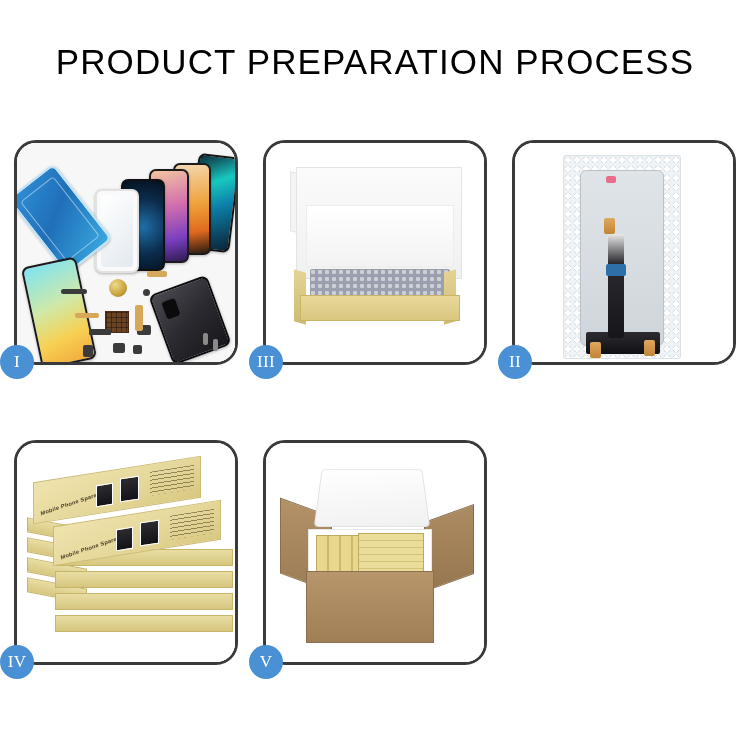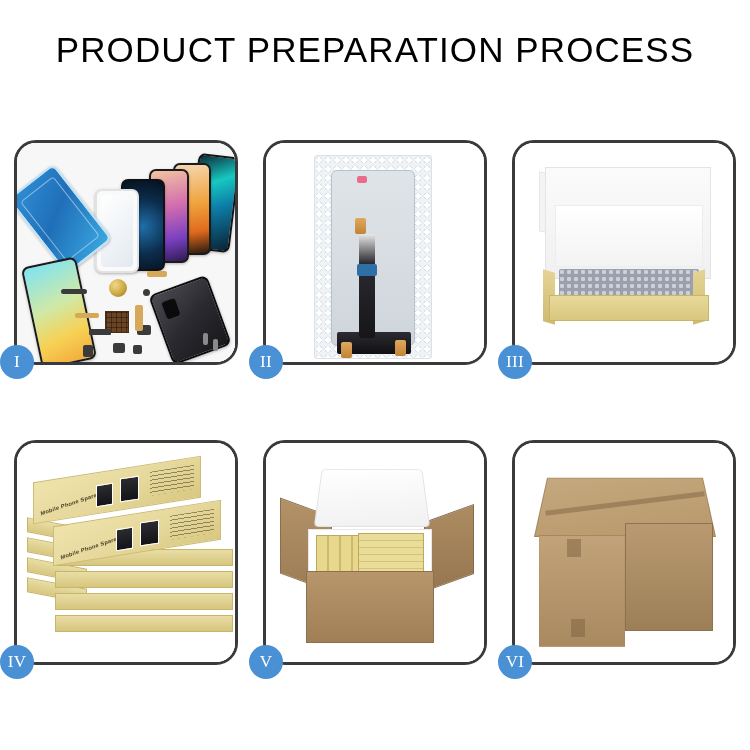--- a/index.html
+++ b/index.html
@@ -13,21 +13,21 @@
   }
 
   #page {
     position: relative;
     width: 750px;
     height: 750px;
     background: #ffffff;
   }
 
   
-  .header { padding-top: 30px; text-align: center; }
+  .header { padding-top: 42px; text-align: center; }
 
   .title {
     font-family: "Liberation Sans", sans-serif;
     font-size: 35px;
     font-weight: 400;
     letter-spacing: 1.1px;
     color: #000000;
     line-height: 40px;
     white-space: nowrap;
   }
@@ -417,55 +417,55 @@
           <div class="flex-cable" style="left:58px;top:170px;width:24px;height:5px;"></div>
           <div class="part" style="left:186px;top:190px;width:5px;height:12px;border-radius:2px;background:#8a8a8a;"></div>
           <div class="part" style="left:196px;top:196px;width:5px;height:12px;border-radius:2px;background:#8a8a8a;"></div>
         </div>
       </div>
       <div class="badge">I</div>
     </div>
 
     <div class="panel">
       <div class="panel-inner">
+        <div class="p3-bg"></div>
+        <div class="stage">
+          <div class="box3-lid-flapL"></div>
+          <div class="box3-lid-flapR"></div>
+          <div class="box3-lid"></div>
+          <div class="foam3"></div>
+          <div class="bubble3"></div>
+          <div class="tray3-sideL"></div>
+          <div class="tray3-sideR"></div>
+          <div class="tray3-front"></div>
+        </div>
+      </div>
+      <div class="badge">III</div>
+    </div>
+
+    <div class="panel">
+      <div class="panel-inner">
         <div class="p2-bg"></div>
         <div class="stage">
           <div class="bubble-bag">
             <div class="screen-under"></div>
             <div class="ic-bar"></div>
             <div class="flex-strip"></div>
             <div class="pink-dot"></div>
             <div class="tape-tab" style="left:40px;top:62px;"></div>
             <div class="tape-tab" style="left:26px;top:186px;"></div>
             <div class="tape-tab" style="left:80px;top:184px;"></div>
           </div>
         </div>
       </div>
       <div class="badge">II</div>
     </div>
 
     <div class="panel">
       <div class="panel-inner">
-        <div class="p3-bg"></div>
-        <div class="stage">
-          <div class="box3-lid-flapL"></div>
-          <div class="box3-lid-flapR"></div>
-          <div class="box3-lid"></div>
-          <div class="foam3"></div>
-          <div class="bubble3"></div>
-          <div class="tray3-sideL"></div>
-          <div class="tray3-sideR"></div>
-          <div class="tray3-front"></div>
-        </div>
-      </div>
-      <div class="badge">III</div>
-    </div>
-
-    <div class="panel">
-      <div class="panel-inner">
         <div class="p4-bg"></div>
         <div class="stage">
           <div class="stack">
 
             <div class="layer-side" style="left:2px;top:58px;width:60px;height:15px;transform:skewY(11deg);"></div>
             <div class="layer-side" style="left:2px;top:78px;width:60px;height:15px;transform:skewY(11deg);"></div>
             <div class="layer-side" style="left:2px;top:98px;width:60px;height:15px;transform:skewY(11deg);"></div>
             <div class="layer-side" style="left:2px;top:118px;width:60px;height:15px;transform:skewY(11deg);"></div>
 
             <div class="layer-side" style="left:30px;top:150px;width:178px;height:17px;"></div>
@@ -501,29 +501,15 @@
           <div class="c5-lidfoam"></div>
           <div class="c5-inner-foam"></div>
           <div class="c5-yellowstack"></div>
           <div class="c5-yellowstack2"></div>
           <div class="c5-body"></div>
         </div>
       </div>
       <div class="badge">V</div>
     </div>
 
-    <div class="panel">
-      <div class="panel-inner">
-        <div class="p6-bg"></div>
-        <div class="stage">
-          <div class="c6-top"></div>
-          <div class="c6-seam"></div>
-          <div class="c6-side"></div>
-          <div class="c6-front"></div>
-          <div class="c6-tab" style="left:52px;top:96px;"></div>
-          <div class="c6-tab" style="left:56px;top:176px;"></div>
-        </div>
-      </div>
-      <div class="badge">VI</div>
-    </div>
 
   </div>
 </div>
 
 </body></html>

